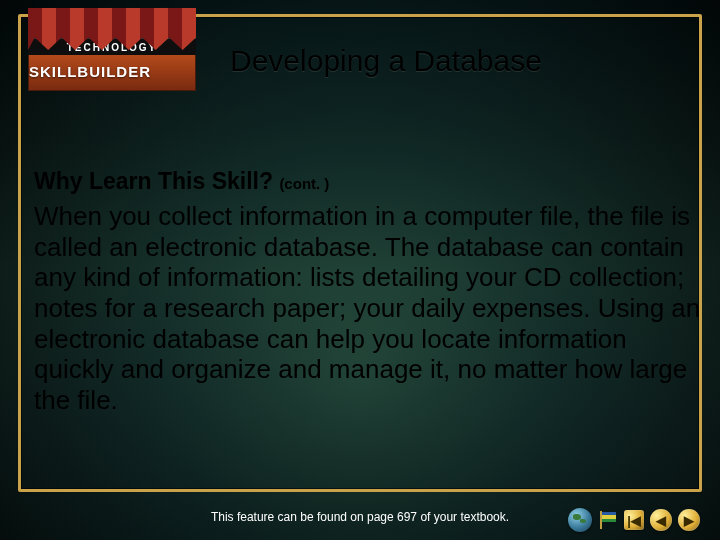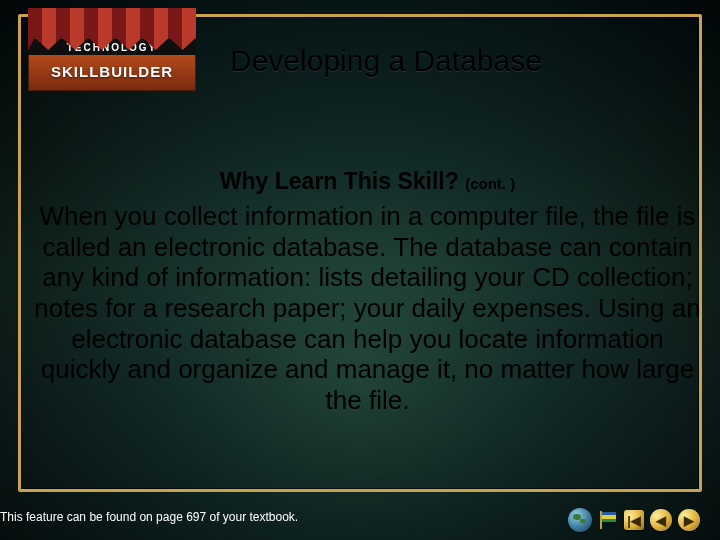--- a/index.html
+++ b/index.html
@@ -38,21 +38,20 @@
     text-align: center;
     font-size: 10px;
     letter-spacing: 2px;
     padding: 3px 0 2px;
     border-top: 1px solid #333;
     font-weight: 600;
   }
   .badge-main {
     background: linear-gradient(180deg, #b34a1a 0%, #7a2a10 100%);
     color: #fff;
-    text-align: center;
     font-weight: 700;
     letter-spacing: 1px;
     font-size: 15px;
     padding: 8px 0 10px;
     border: 1px solid #4a1a0a;
     border-top: none;
     text-shadow: 0 1px 2px rgba(0,0,0,0.6);
   }
   .title {
     position: absolute;
@@ -63,41 +62,41 @@
     font-size: 30px;
     font-weight: 400;
     text-shadow: 0 1px 0 rgba(255,255,255,0.1);
   }
   .content {
     position: absolute;
     top: 168px;
     left: 34px;
     right: 19px;
     color: #000;
-    text-align: center;
   }
   .subheading {
     font-size: 23px;
     font-weight: 700;
     color: #000;
     margin-bottom: 6px;
   }
   .subheading .cont {
     font-size: 15px;
     font-weight: 700;
   }
   .body-text {
     font-size: 26px;
     line-height: 1.18;
     color: #000;
   }
   .footer-note {
     position: absolute;
     left: 0; right: 0;
     bottom: 16px;
+    text-align: center;
     color: #fff;
     font-size: 12px;
   }
   .nav {
     position: absolute;
     right: 20px;
     bottom: 8px;
     display: flex;
     align-items: center;
     gap: 6px;

